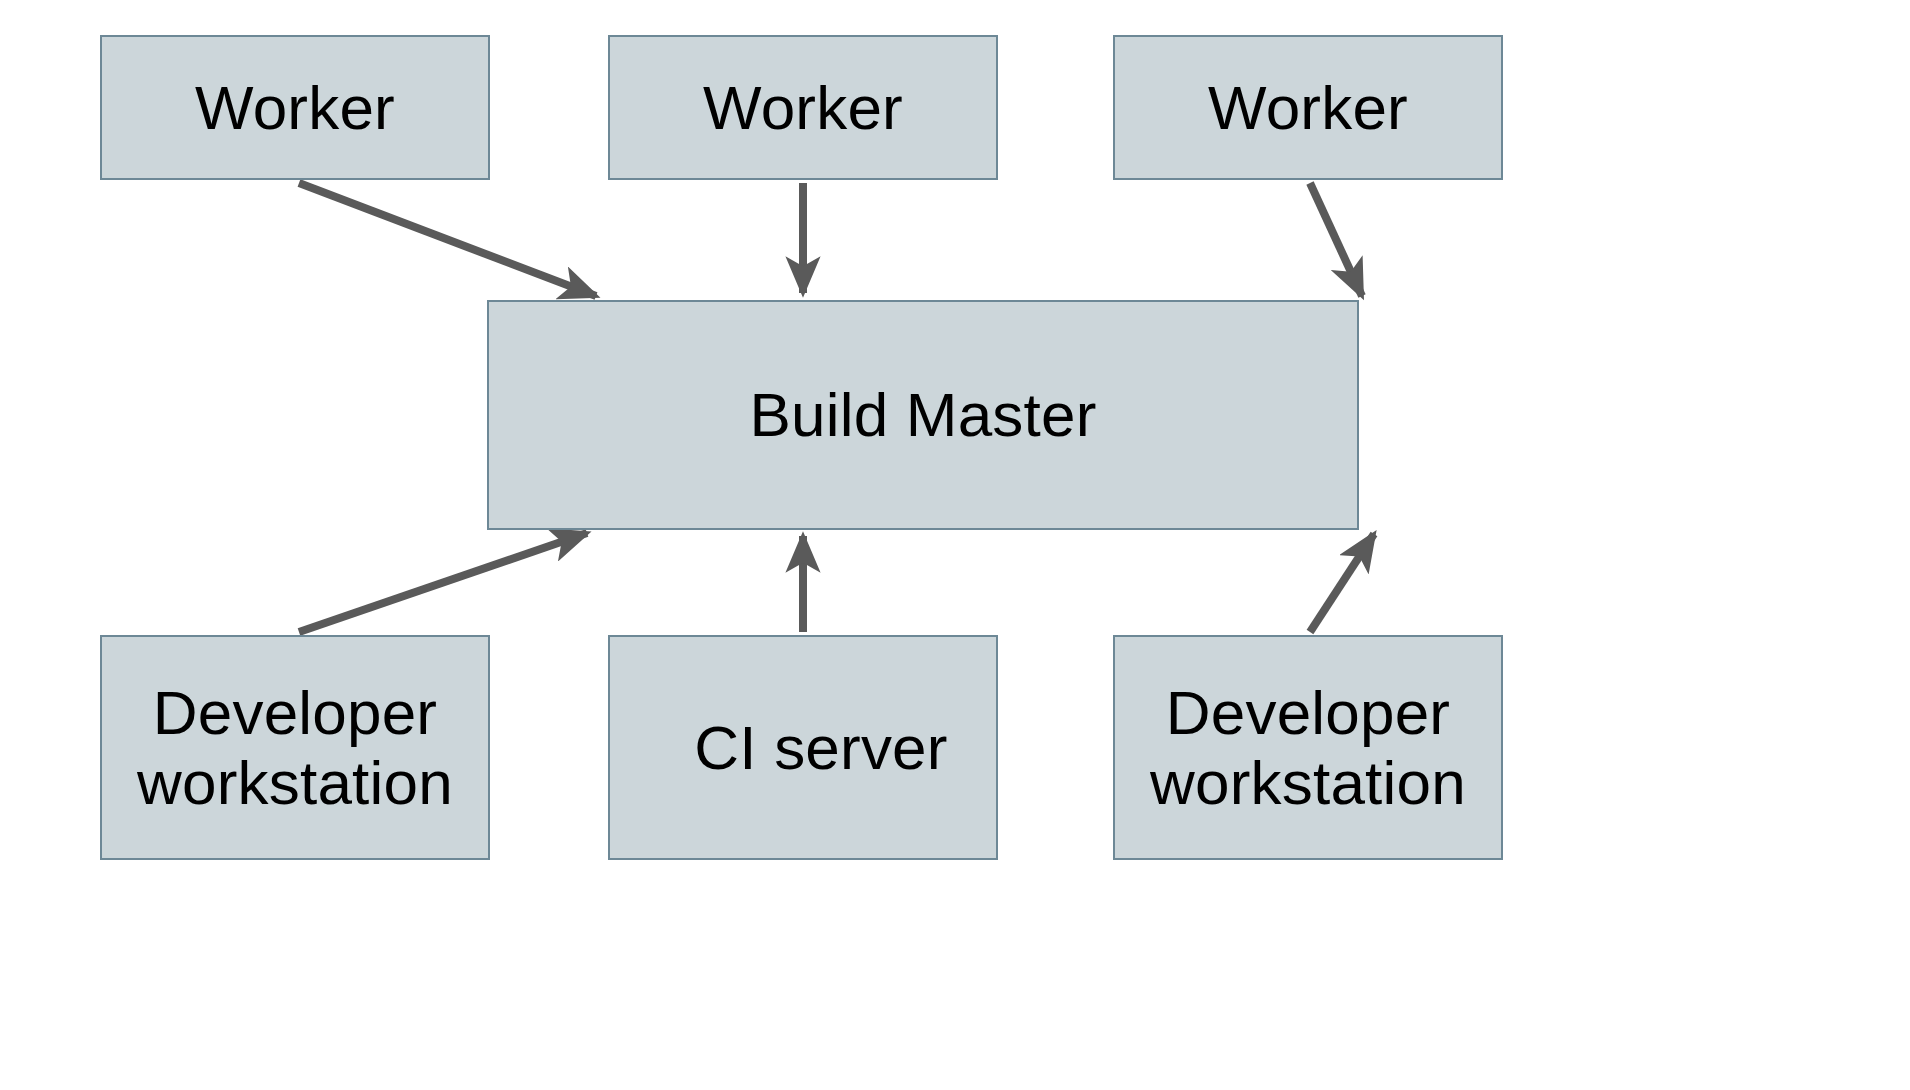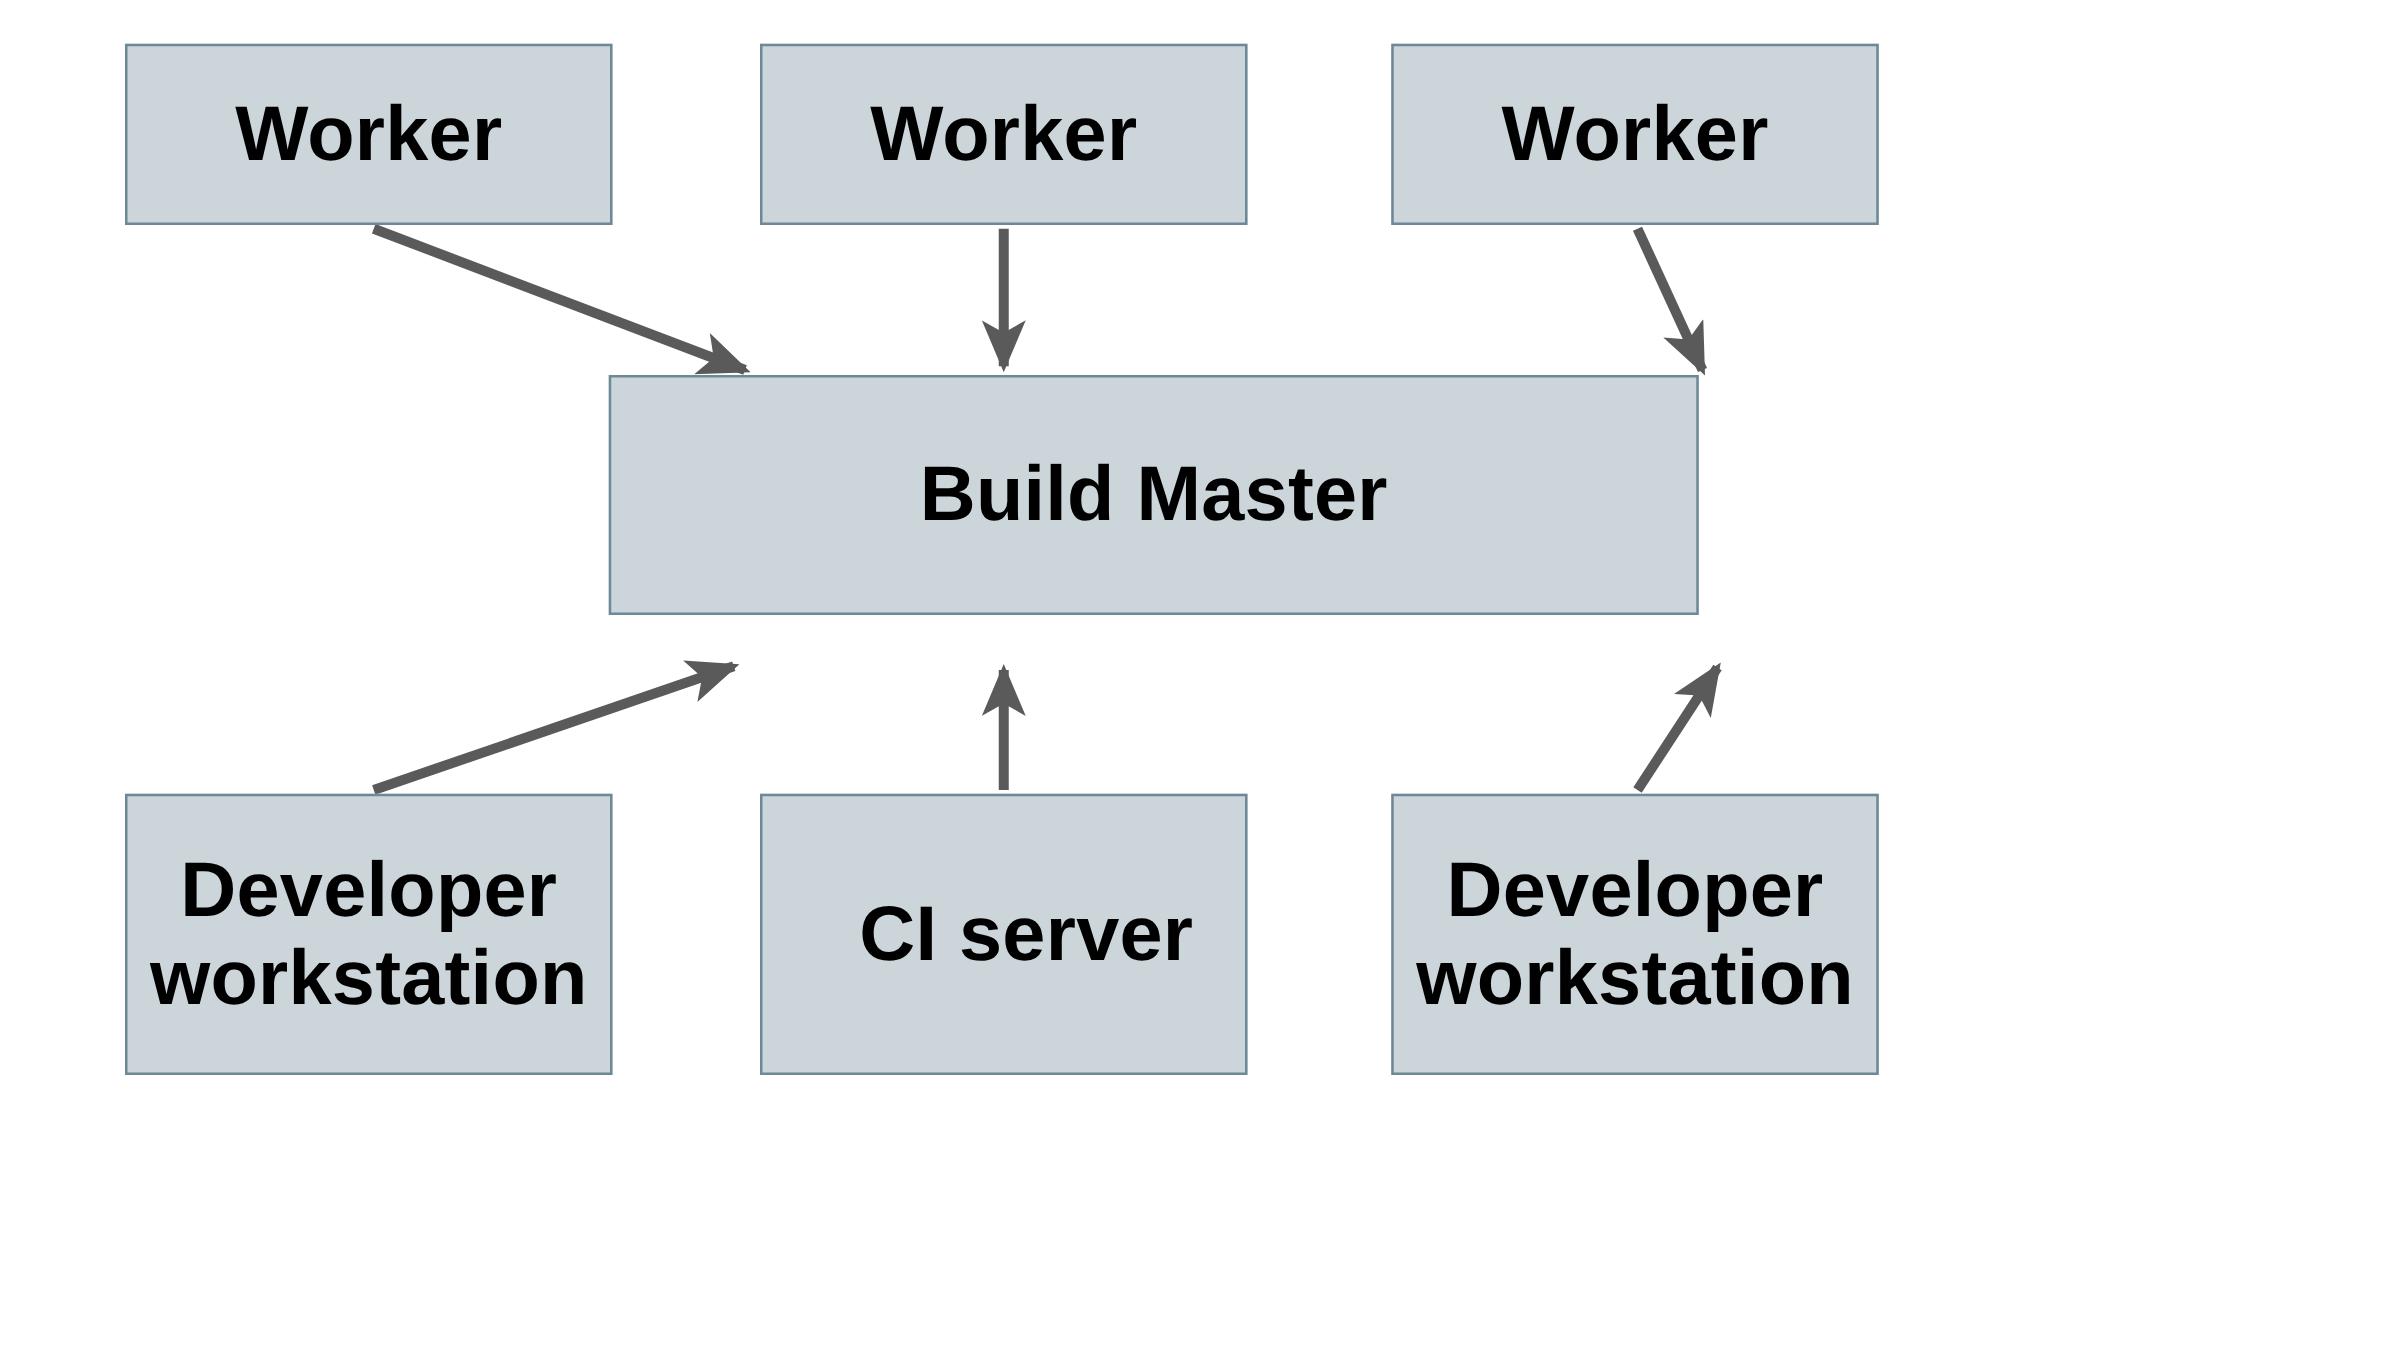--- a/index.html
+++ b/index.html
@@ -38,30 +38,29 @@
     text-align: center;
     color: #000000;
     line-height: 1.12;
     white-space: pre-line;
     letter-spacing: 0.2px;
   }
   .node-label {
     display: block;
     width: 100%;
     white-space: pre-line;
-    font-weight: bold;
   }
 
   
   #node-worker-1 { left: 100px;  top: 35px;  width: 390px; height: 145px; font-size: 62px; }
   #node-worker-2 { left: 608px;  top: 35px;  width: 390px; height: 145px; font-size: 62px; }
   #node-worker-3 { left: 1113px; top: 35px;  width: 390px; height: 145px; font-size: 62px; }
 
   
-  #node-build-master { left: 487px; top: 300px; width: 872px; height: 192px; font-size: 62px; }
+  #node-build-master { left: 487px; top: 300px; width: 872px; height: 230px; font-size: 62px; }
 
   
   #node-dev-workstation-1 { left: 100px;  top: 635px; width: 390px; height: 225px; font-size: 62px; }
   #node-ci-server         { left: 608px;  top: 635px; width: 390px; height: 225px; font-size: 62px; padding-left: 36px; }
   #node-dev-workstation-2 { left: 1113px; top: 635px; width: 390px; height: 225px; font-size: 62px; }
 </style>
 </head>
 <body>
 
 <div id="diagram-root">

